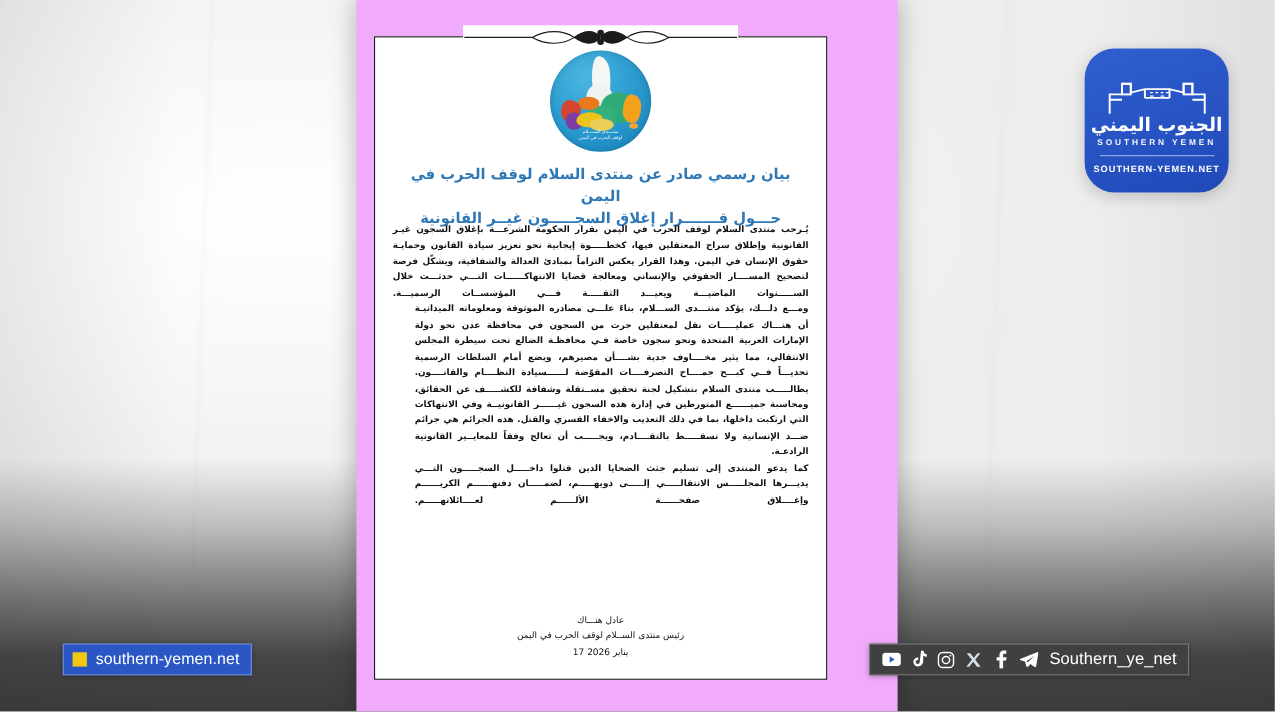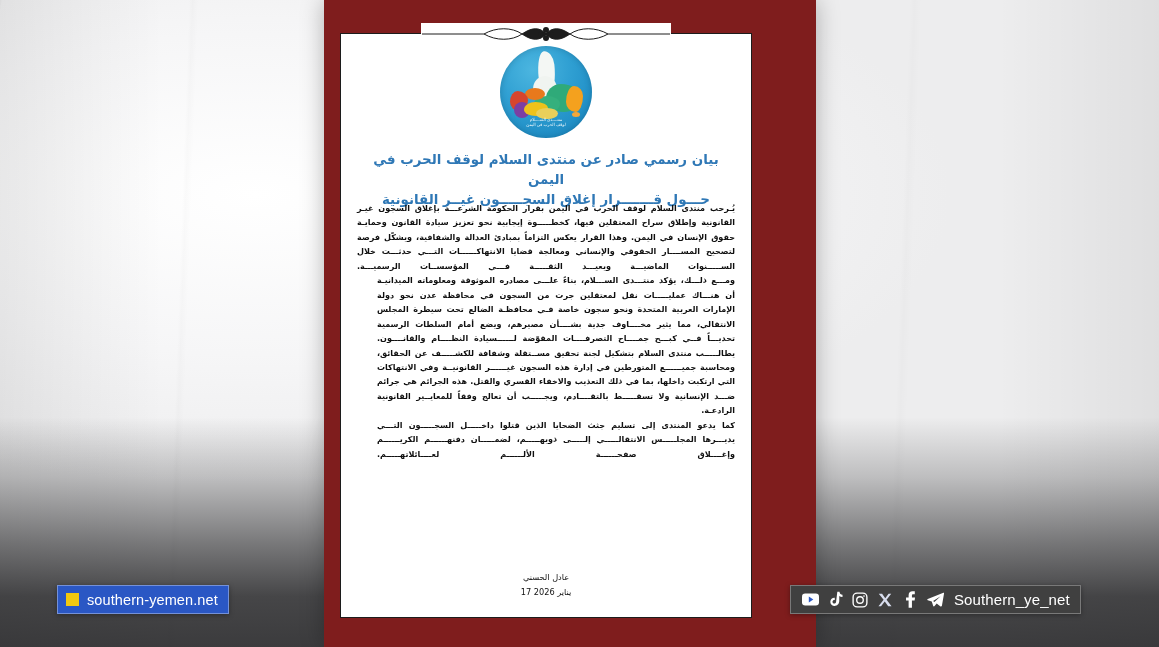--- a/index.html
+++ b/index.html
@@ -66,21 +66,21 @@
                       rgba(0,0,0,0) 86%, rgba(0,0,0,.06) 100%);
   }
 
   
   .sheet {
     position: absolute;
     left: 324px;
     top: 0;
     width: 492px;
     height: 647px;
-    background: #7f1d1d;
+    background: #f0abfc;
     box-shadow: 0 0 22px rgba(0,0,0,.28);
   }
 
   .page-frame {
     position: absolute;
     left: 16px;
     top: 33px;
     width: 412px;
     height: 585px;
     border: 1.3px solid #1c1c1c;
@@ -413,27 +413,43 @@
       </div>
 
       <div class="doc-body">
         <p>يُـرحب منتدى السلام لوقف الحرب في اليمن بقرار الحكومة الشرعـــة بإغلاق السجون غيـر القانونية وإطلاق سراح المعتقلين فيها، كخطـــــوة إيجابية نحو تعزيز سيادة القانون وحمايـة حقوق الإنسان في اليمن. وهذا القرار يعكس التزاماً بمبادئ العدالة والشفافية، ويشكّل فرصة لتصحيح المســــار الحقوقي والإنساني ومعالجة قضايا الانتهاكــــــات التـــي حدثـــت خلال الســـــنوات الماضيـــة ويعيـــد الثقـــــة فـــي المؤسســات الرسميـــة.</p>
         <p>ومـــع ذلـــك، يؤكد منتـــدى الســـلام، بناءً علـــى مصادره الموثوقة ومعلوماته الميدانيـة أن هنـــاك عمليـــــات نقل لمعتقلين جرت من السجون في محافظة عدن نحو دولة الإمارات العربية المتحدة ونحو سجون خاصة فـي محافظـة الضالع تحت سيطرة المجلس الانتقالي، مما يثير مخــــاوف جدية بشــــأن مصيرهم، ويضع أمام السلطات الرسمية تحديـــاً فــي كبـــح جمــــاح التصرفــــات المقوّضة لــــــسيادة النظــــام والقانــــون.</p>
         <p>يطالـــــب منتدى السلام بتشكيل لجنة تحقيق مســتقلة وشفافة للكشـــــف عن الحقائق، ومحاسبة جميــــــع المتورطين في إدارة هذه السجون غيــــــر القانونيــة وفي الانتهاكات التي ارتكبت داخلها، بما في ذلك التعذيب والاخفاء القسري والقتل. هذه الجرائم هي جرائم ضـــد الإنسانية ولا تسقـــــط بالتقــــادم، ويجـــــب أن تعالج وفقاً للمعايــير القانونية الرادعـة.</p>
         <p>كما يدعو المنتدى إلى تسليم جثث الضحايا الذين قتلوا داخـــــل السجـــــون التـــي يديـــرها المجلـــــس الانتقالـــــي إلـــــى ذويهـــــم، لضمـــــان دفنهــــــم الكريــــــم وإغــــلاق صفحــــــة الألــــــم لعــــائلاتهـــــم.</p>
       </div>
 
       <div class="doc-sign">
-        <div>عادل الحسني</div>
+        <div>عادل هنـــاك</div>
+        <div>رئيس منتدى الســلام لوقف الحرب في اليمن</div>
         <div class="date">17 يناير 2026</div>
       </div>
 
     </div>
   </div>
 
+  <div class="app-badge">
+    <svg class="badge-mark" viewBox="0 0 120 54" fill="none" stroke="#ffffff" stroke-width="2.2">
+      <path d="M6 50 L6 28 L20 28 L20 16 L30 16 L30 26 L46 22 L74 22 L90 26 L90 16 L100 16 L100 28 L114 28 L114 50"></path>
+      <path d="M6 34 L20 34 M100 34 L114 34"></path>
+      <rect x="20" y="16" width="10" height="12"></rect>
+      <rect x="90" y="16" width="10" height="12"></rect>
+      <path d="M46 22 L46 32 M74 22 L74 32 M46 32 L74 32"></path>
+      <path d="M52 26 h3 M58 26 h3 M64 26 h3 M70 26 h3" stroke-width="1.6"></path>
+      <path d="M52 30 h4 M64 30 h4" stroke-width="1.6"></path>
+    </svg>
+    <div class="badge-ar">الجنوب اليمني</div>
+    <div class="badge-en">SOUTHERN YEMEN</div>
+    <div class="badge-rule"></div>
+    <div class="badge-url">SOUTHERN-YEMEN.NET</div>
+  </div>
 
   <div class="site-chip">
     <span class="sq"></span>
     <span class="txt">southern-yemen.net</span>
   </div>
 
   <div class="social-chip">
     <span class="ico">
       <svg width="17" height="13" viewBox="0 0 24 17" fill="#ffffff">
         <rect x="0" y="0" width="24" height="17" rx="4.5"></rect>

